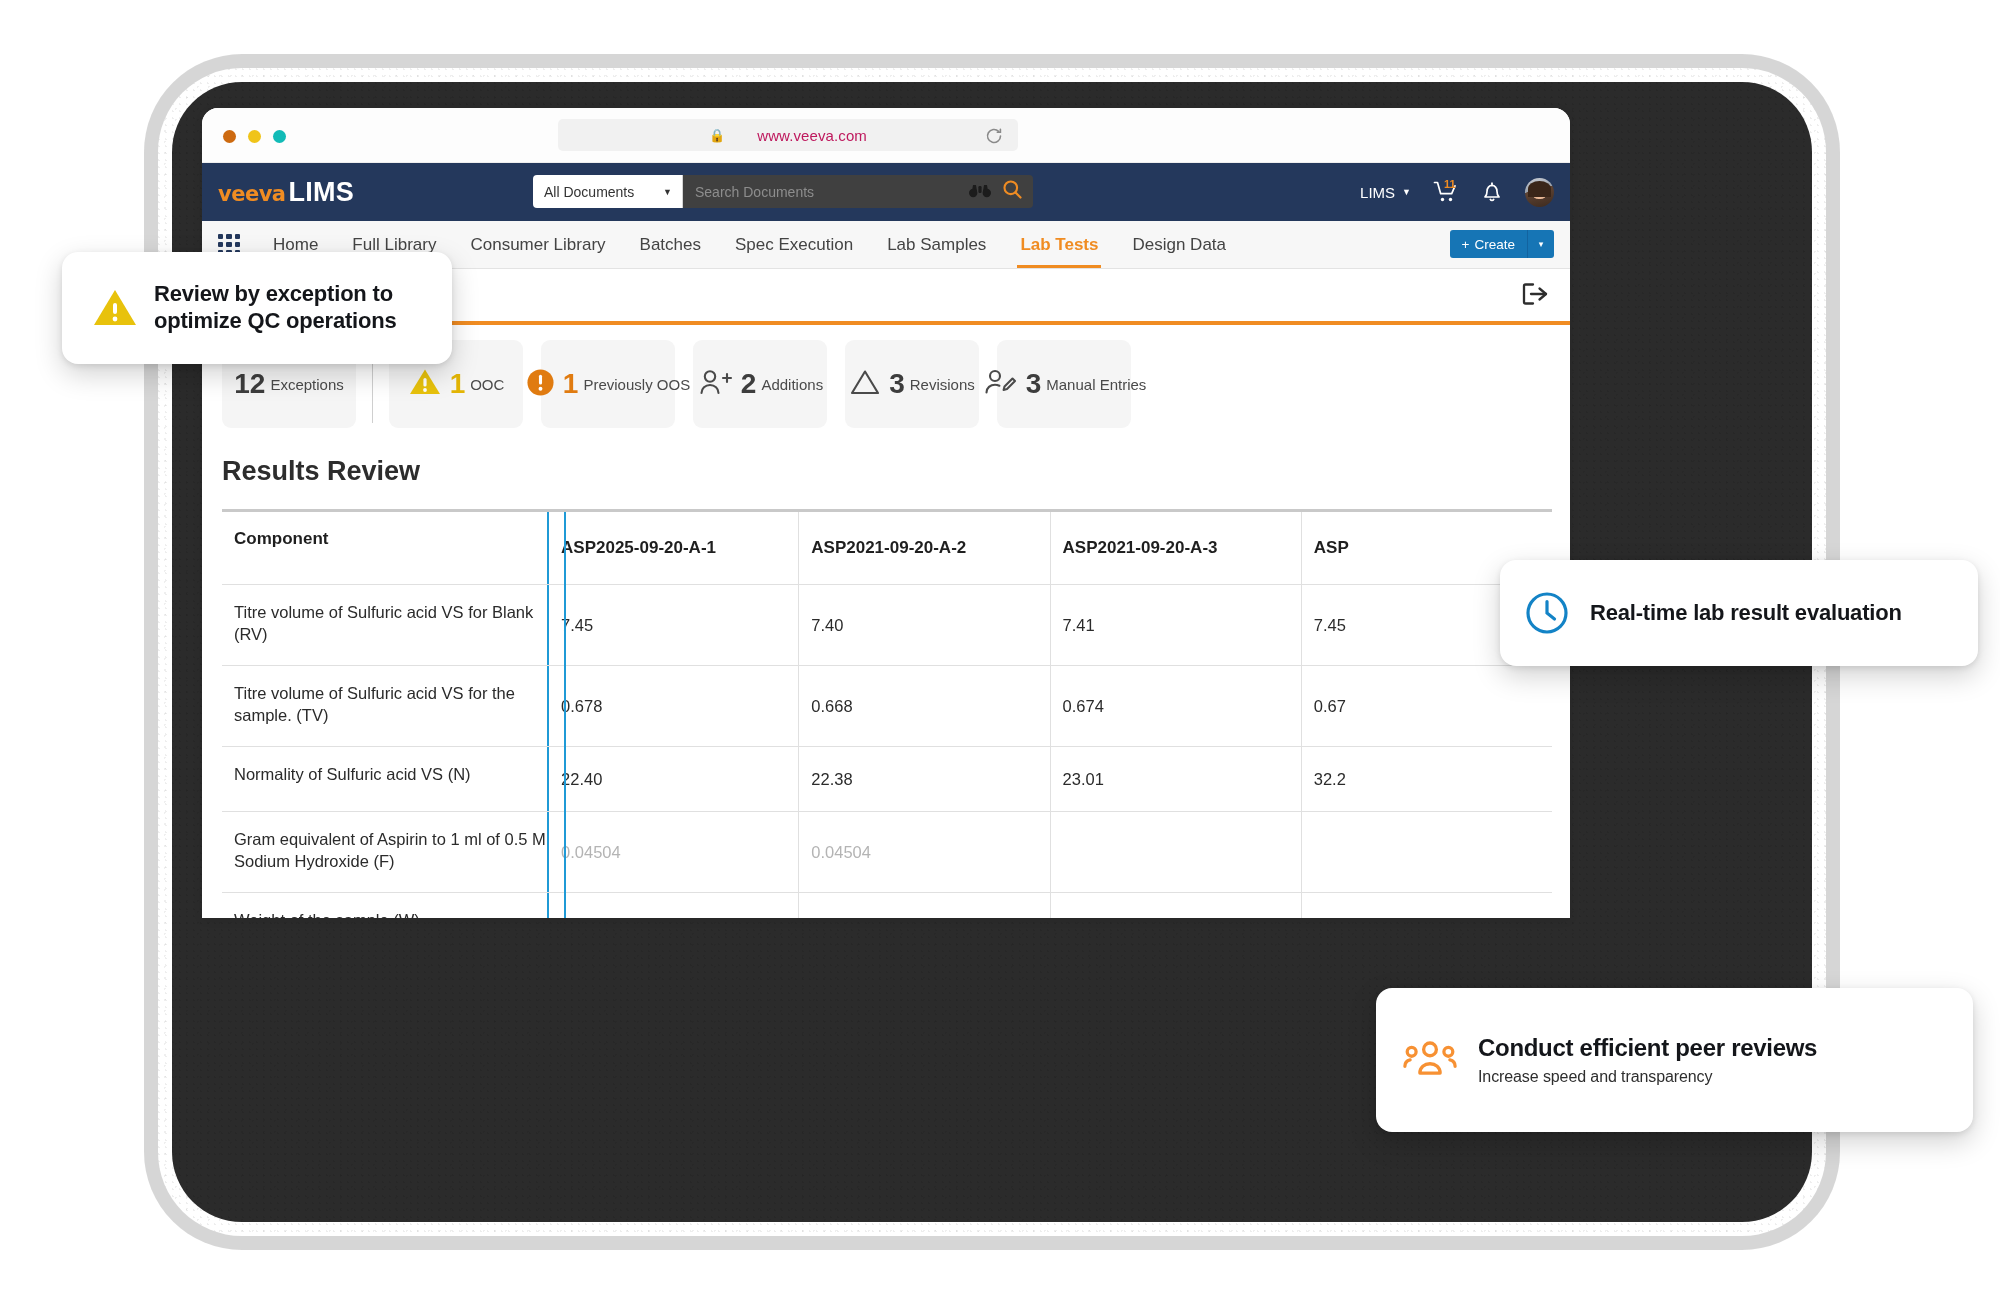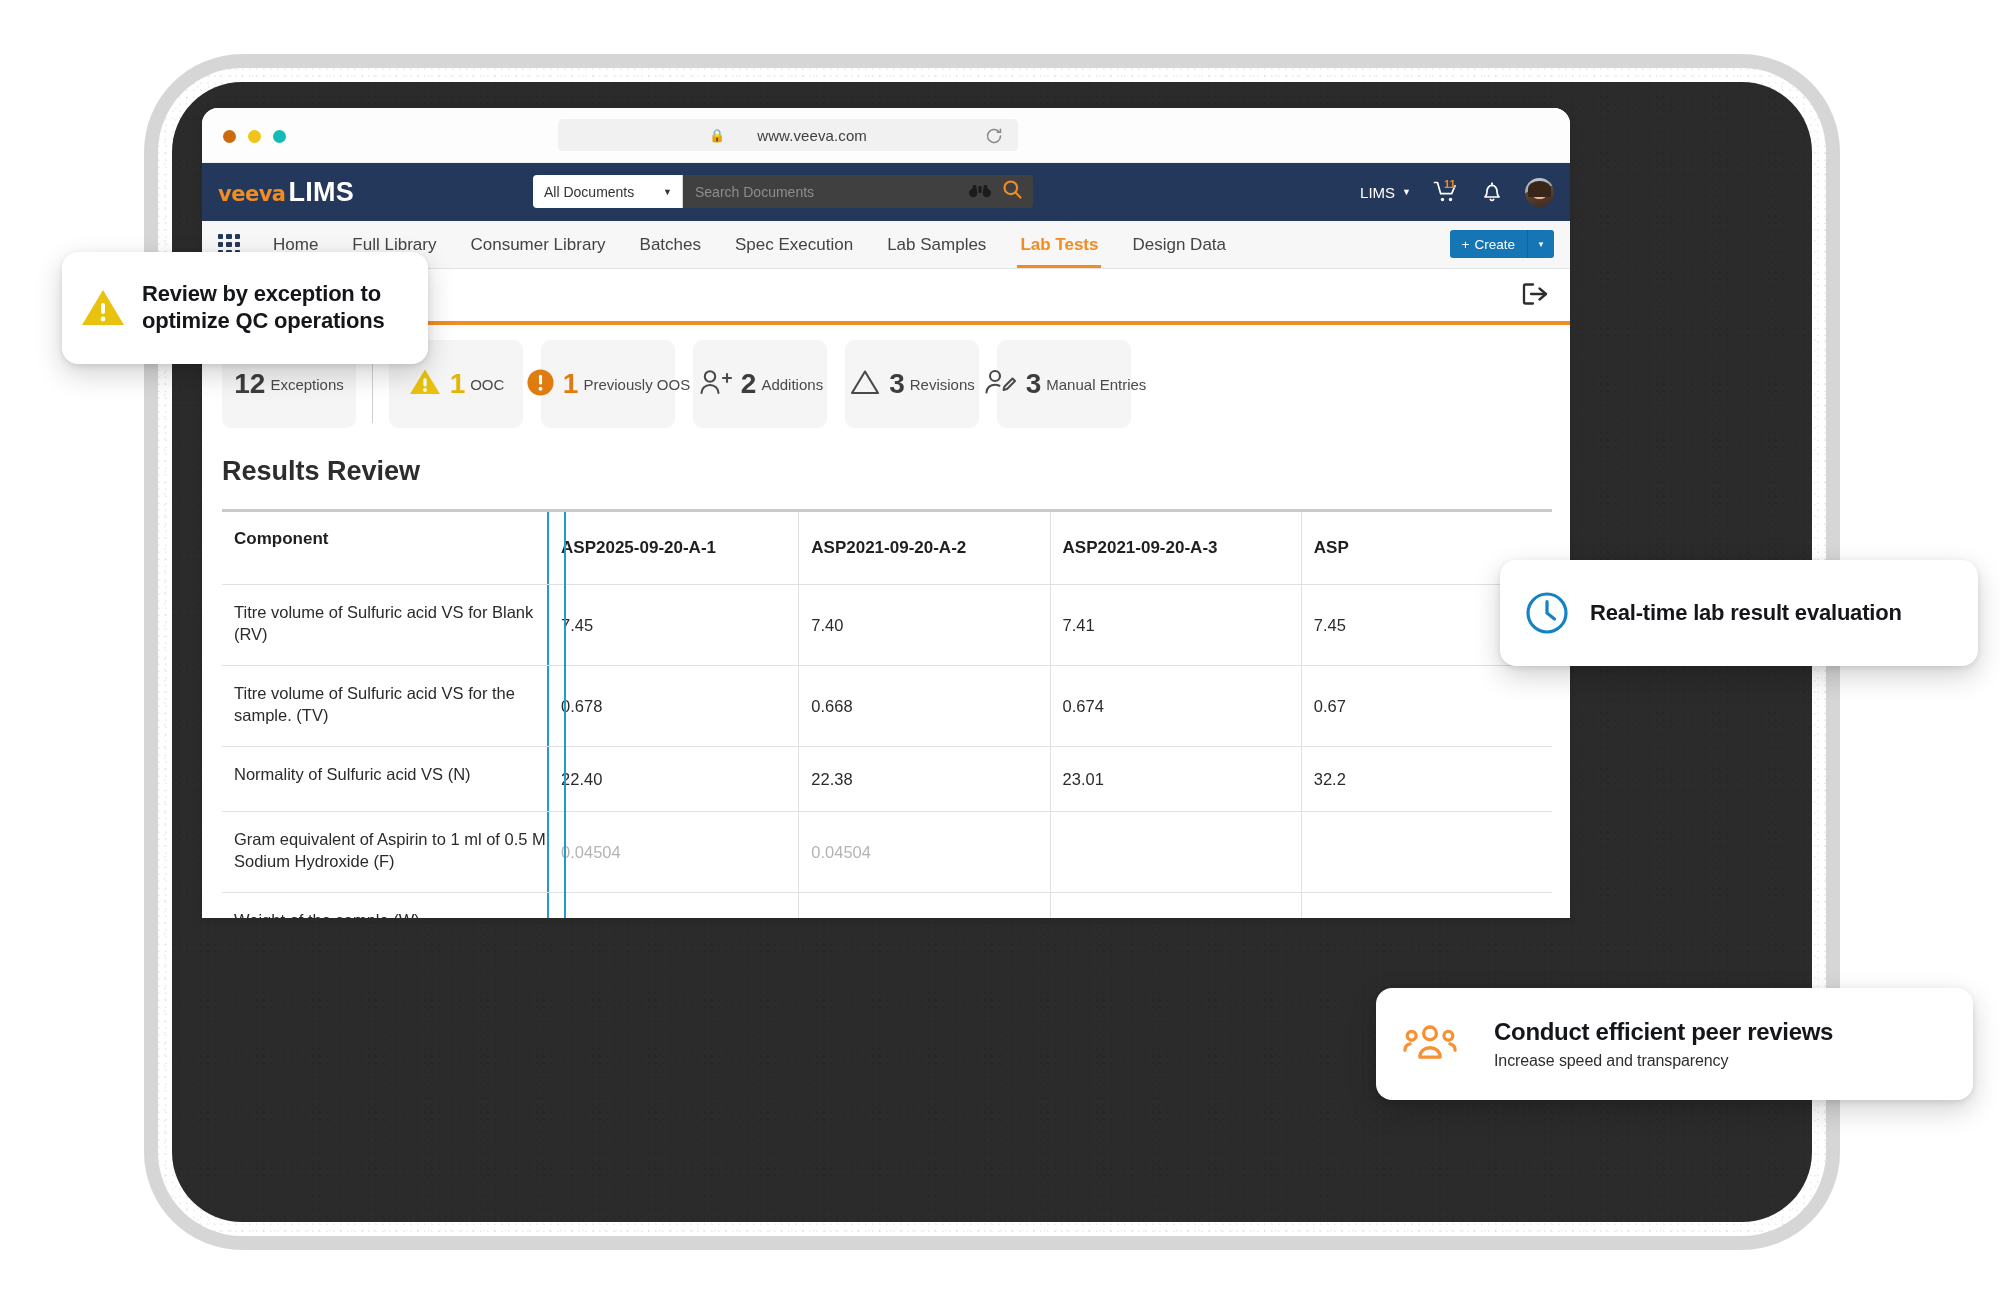--- a/index.html
+++ b/index.html
@@ -42,21 +42,21 @@
   .lights span{width:13px;height:13px;border-radius:50%;display:block;}
   .lt-red{background:#cd6a10;}
   .lt-yellow{background:#f0c419;}
   .lt-green{background:#12bbb7;}
   .urlbar{
     position:absolute;left:356px;top:11px;width:460px;height:32px;
     background:#f1f1f1;border-radius:5px;display:flex;align-items:center;
     justify-content:center;gap:7px;
   }
   .urlbar .lock{font-size:13px;color:#777;line-height:1;}
-  .urlbar .url{font-size:15px;color:#404040;letter-spacing:.1px;margin-left:25px;}
+  .urlbar .url{font-size:15px;color:#be185d;letter-spacing:.1px;margin-left:25px;}
   .reload{
     position:absolute;right:14px;top:7px;width:20px;height:20px;color:#8a8a8a;
   }
 
   
   .navbar{
     height:58px;background:#24385c;display:flex;align-items:center;
     position:relative;
   }
   .brand{margin-left:16px;display:flex;align-items:baseline;}
@@ -187,25 +187,25 @@
     position:absolute;left:342px;top:0;bottom:0;width:2px;background:#1f9ad6;z-index:5;
   }
 
   
   .callout{
     position:absolute;background:#fff;border-radius:16px;
     box-shadow:0 10px 28px rgba(0,0,0,.18), 0 2px 6px rgba(0,0,0,.10);
     display:flex;align-items:center;
   }
   .callout .ctext{font-weight:bold;color:#14161a;}
-  .co1{left:62px;top:252px;width:330px;height:112px;padding:0 18px;gap:16px;}
+  .co1{left:62px;top:252px;width:330px;height:112px;padding:0 30px;gap:16px;}
   .co1 .ctext{font-size:22px;line-height:1.22;letter-spacing:-.2px;}
   .co2{left:1500px;top:560px;width:430px;height:106px;padding:0 24px;gap:20px;}
   .co2 .ctext{font-size:22px;line-height:1.25;letter-spacing:-.2px;}
-  .co3{left:1376px;top:988px;width:545px;height:112px;padding:0 26px;gap:36px;}
+  .co3{left:1376px;top:988px;width:545px;height:144px;padding:0 26px;gap:20px;}
   .co3 .ctext{font-size:24px;line-height:1.2;letter-spacing:-.3px;}
   .co3 .csub{font-size:16px;font-weight:normal;color:#2e2e2e;margin-top:5px;letter-spacing:-.1px;}
 
   .ico{flex:0 0 auto;display:flex;align-items:center;justify-content:center;}
   .ico-warn{width:46px;height:42px;}
   .ico-clock{width:46px;height:46px;}
   .ico-people{width:56px;height:46px;}
 </style>
 </head>
 <body>

